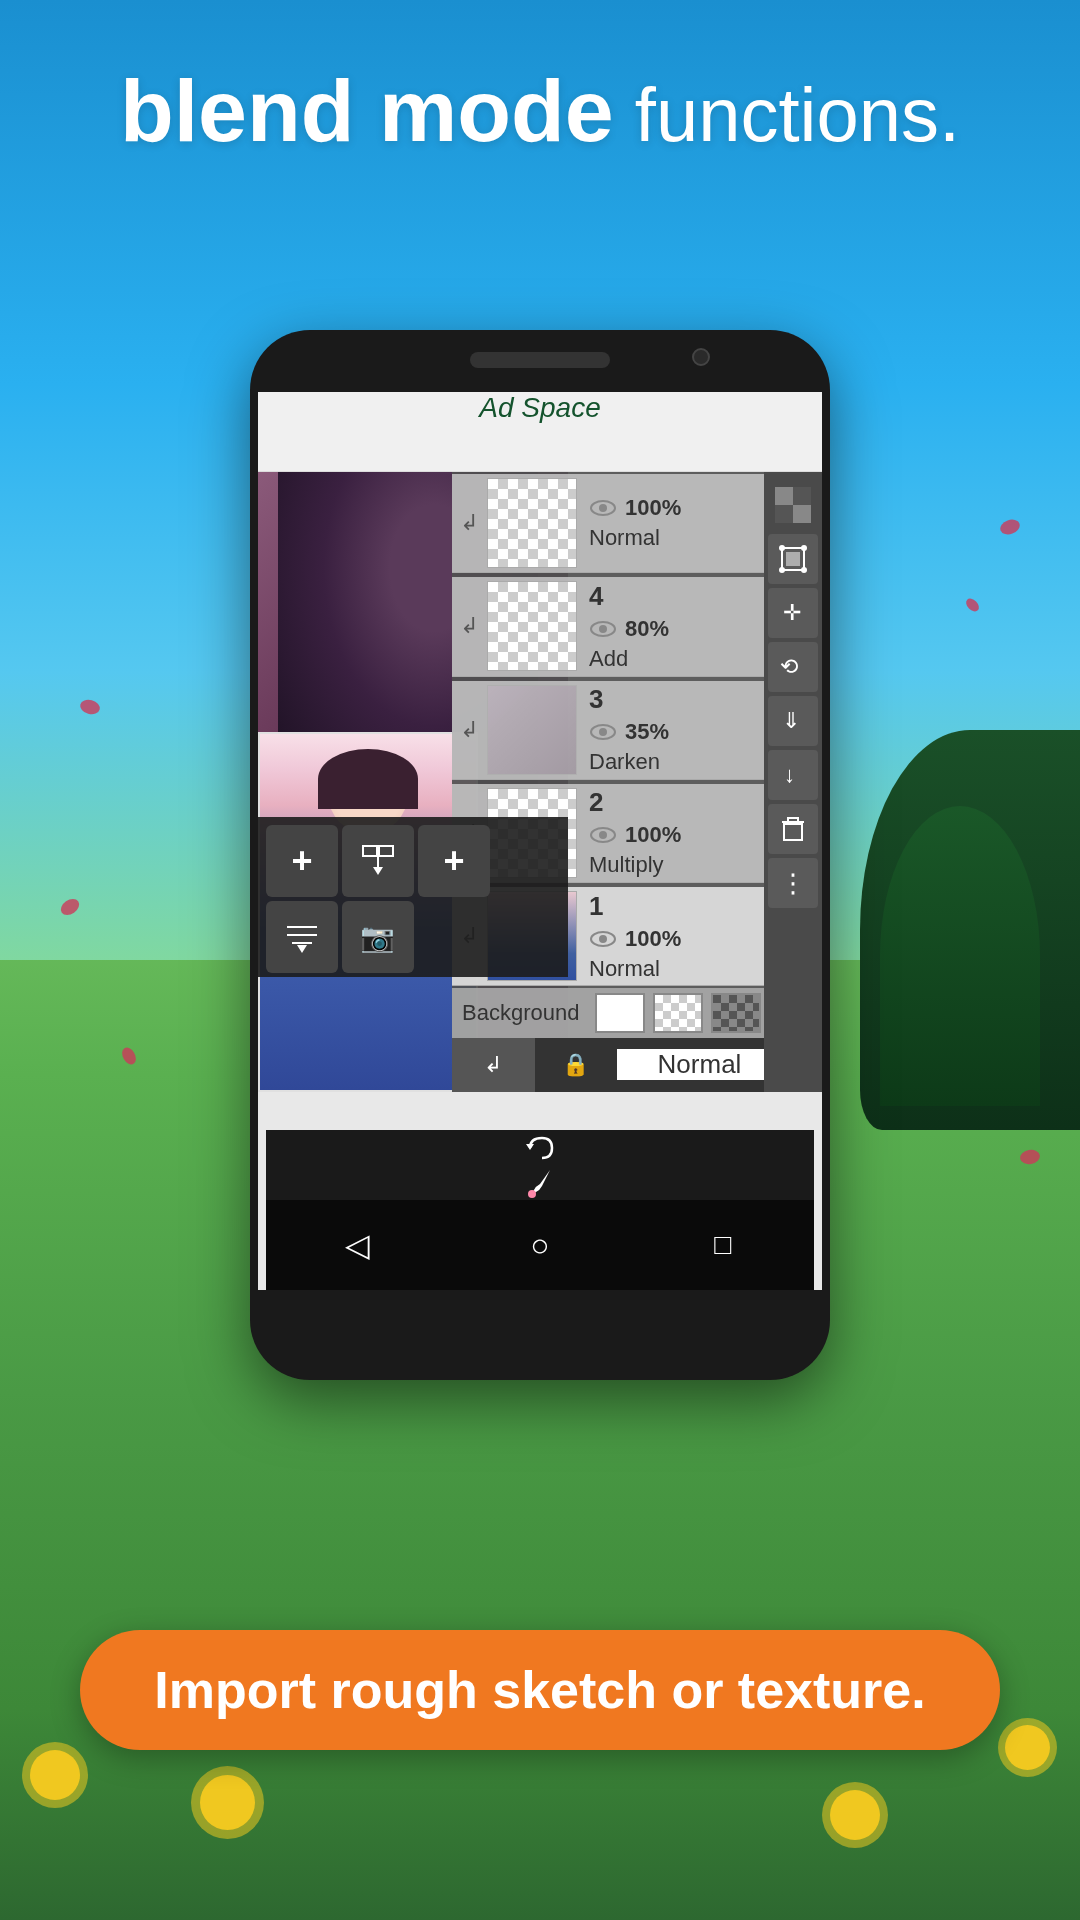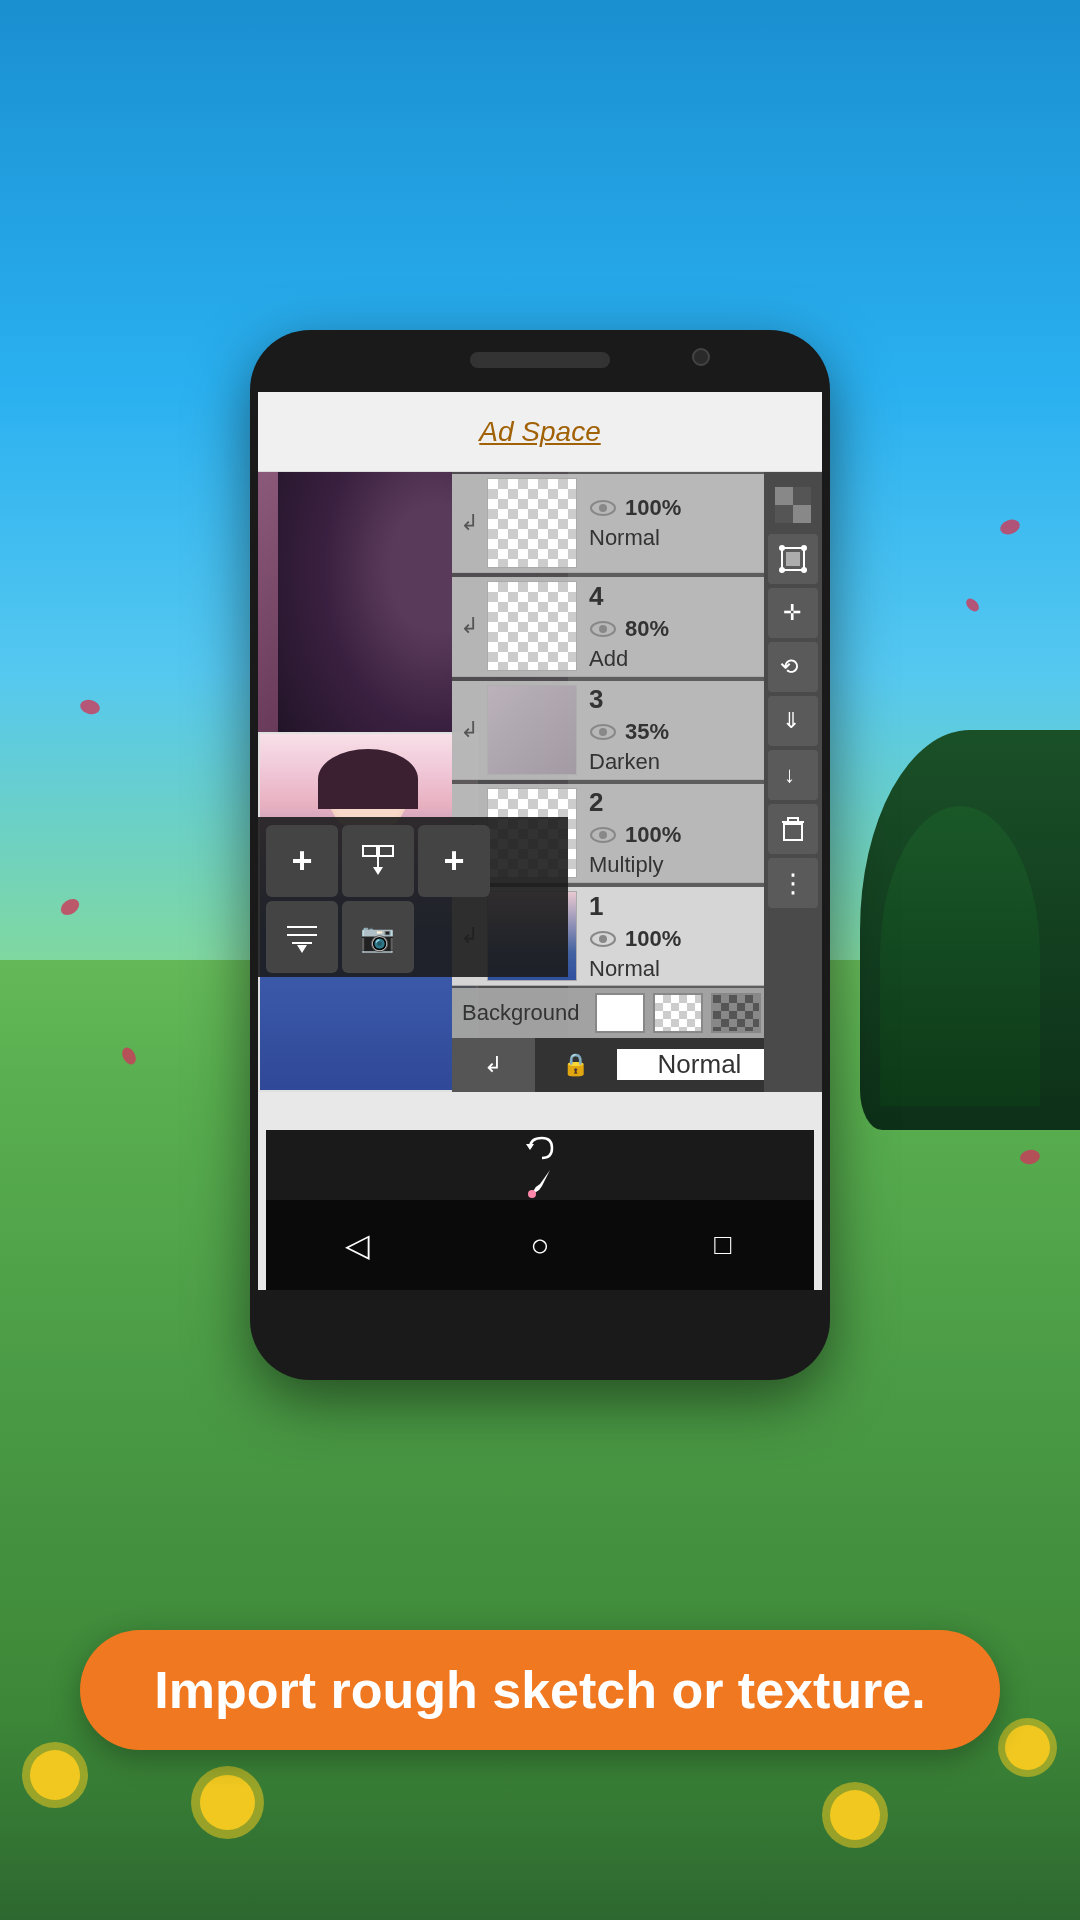--- a/index.html
+++ b/index.html
@@ -87,27 +87,26 @@
       background: #e8e8e8;
       overflow: hidden;
     }
 
     
     .ad-space {
       width: 100%;
       height: 80px;
       background: #f0f0f0;
       display: flex;
-      align-items: center;
+      align-items: flex-start;
       justify-content: center;
       font-size: 28px;
-      color: #a16207;
+      color: #14532d;
       font-style: italic;
       border-bottom: 1px solid #ddd;
-      text-decoration: underline;
     }
 
     
     .canvas-area {
       position: relative;
       width: 100%;
       height: 620px;
       overflow: hidden;
     }
 
@@ -445,20 +444,23 @@
 
 <div class="petal" style="top:450px;left:700px;transform:rotate(30deg);z-index:3;"></div>
 <div class="petal" style="top:520px;right:60px;transform:rotate(-20deg);z-index:3;"></div>
 <div class="petal" style="top:600px;right:100px;transform:rotate(45deg);width:15px;height:10px;z-index:3;"></div>
 <div class="petal" style="top:700px;left:80px;transform:rotate(15deg);z-index:3;"></div>
 <div class="petal" style="top:900px;left:60px;transform:rotate(-35deg);z-index:3;"></div>
 <div class="petal" style="top:1050px;left:120px;transform:rotate(60deg);width:18px;height:12px;z-index:3;"></div>
 <div class="petal" style="top:1150px;right:40px;transform:rotate(-10deg);z-index:3;"></div>
 
 <div class="header-text" style="z-index:10;">
+  <div style="font-size:88px;font-weight:900;color:white;line-height:1.15;text-shadow:0 2px 10px rgba(0,0,0,0.15);">
+    <span>blend mode</span><span style="font-weight:400;font-size:76px;"> functions.</span>
+  </div>
 </div>
 
 <div class="phone-device">
   <div class="phone-speaker"></div>
   <div class="phone-camera"></div>
 
   <div class="phone-screen">
 
     <div class="ad-space">
       <span>Ad Space</span>

